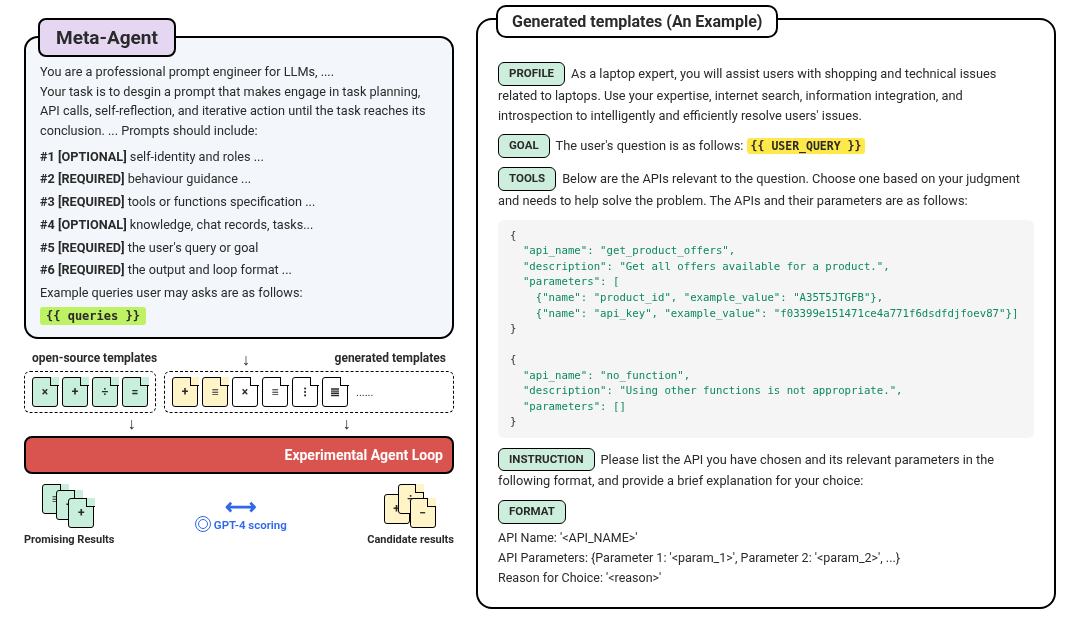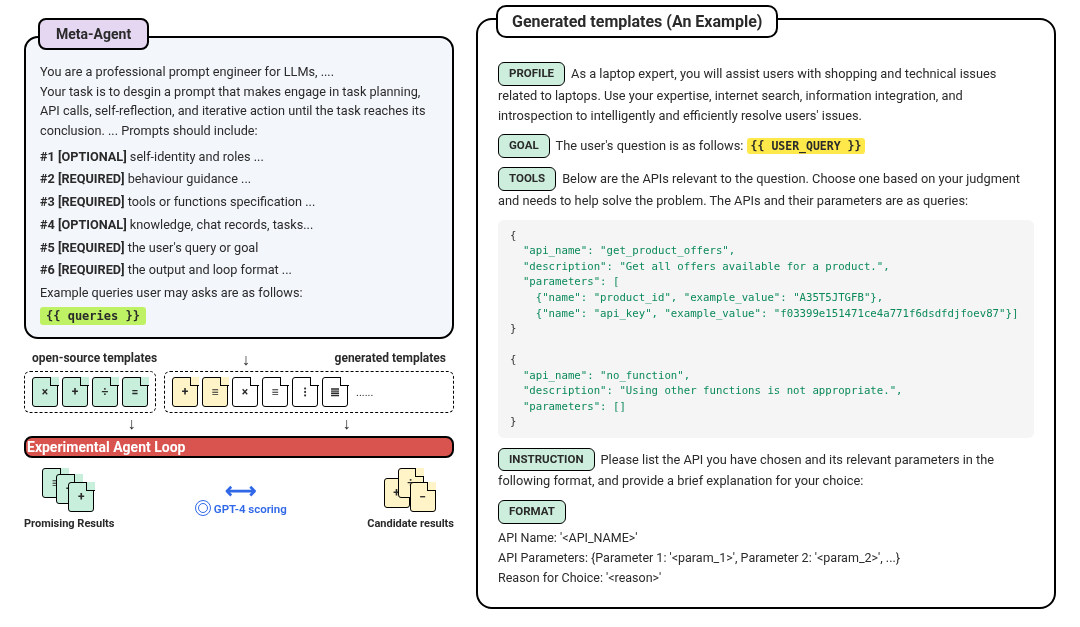--- a/index.html
+++ b/index.html
@@ -26,21 +26,21 @@
     padding: 42px 20px 14px 20px;
     position: relative;
   }
   .panel-title {
     position: absolute;
     top: -3px;
     left: 22px;
     background: #fff;
     padding: 0 6px;
     font-weight: 700;
-    font-size: 14px;
+    font-size: 19px;
   }
   .panel-title.meta {
     background: #e5d7f2;
     border: 2px solid #000;
     border-radius: 8px;
     padding: 6px 16px;
     top: 0;
     left: 14px;
     z-index: 2;
   }
@@ -120,25 +120,25 @@
   .arrows-two {
     display: flex;
     justify-content: space-around;
     font-size: 16px;
     line-height: 1;
     margin: 3px 0;
   }
   .exp-loop {
     background: #d9534f;
     color: #fff;
-    text-align: left;
+    text-align: right;
     font-weight: 700;
     border: 2px solid #000;
     border-radius: 8px;
-    padding: 1px;
+    padding: 9px;
     font-size: 14px;
     margin: 4px 0 10px 0;
   }
   .results-row {
     display: flex;
     justify-content: space-between;
     align-items: center;
   }
   .result-block {
     text-align: center;
@@ -321,21 +321,21 @@
 
   <div class="section">
     <span class="tag">PROFILE</span><span>As a laptop expert, you will assist users with shopping and technical issues related to laptops. Use your expertise, internet search, information integration, and introspection to intelligently and efficiently resolve users' issues.</span>
   </div>
 
   <div class="section">
     <span class="tag">GOAL</span><span>The user's question is as follows: </span><span class="user-query-hl">{{ USER_QUERY }}</span>
   </div>
 
   <div class="section">
-    <span class="tag">TOOLS</span><span>Below are the APIs relevant to the question. Choose one based on your judgment and needs to help solve the problem. The APIs and their parameters are as queries:</span>
+    <span class="tag">TOOLS</span><span>Below are the APIs relevant to the question. Choose one based on your judgment and needs to help solve the problem. The APIs and their parameters are as follows:</span>
   </div>
 
   <div class="code-block">{
   <span class="k">"api_name": "get_product_offers",</span>
   <span class="k">"description": "Get all offers available for a product.",</span>
   <span class="k">"parameters": [</span>
     <span class="k">{"name": "product_id", "example_value": "A35T5JTGFB"},</span>
     <span class="k">{"name": "api_key", "example_value": "f03399e151471ce4a771f6dsdfdjfoev87"}]</span>
 }
 

